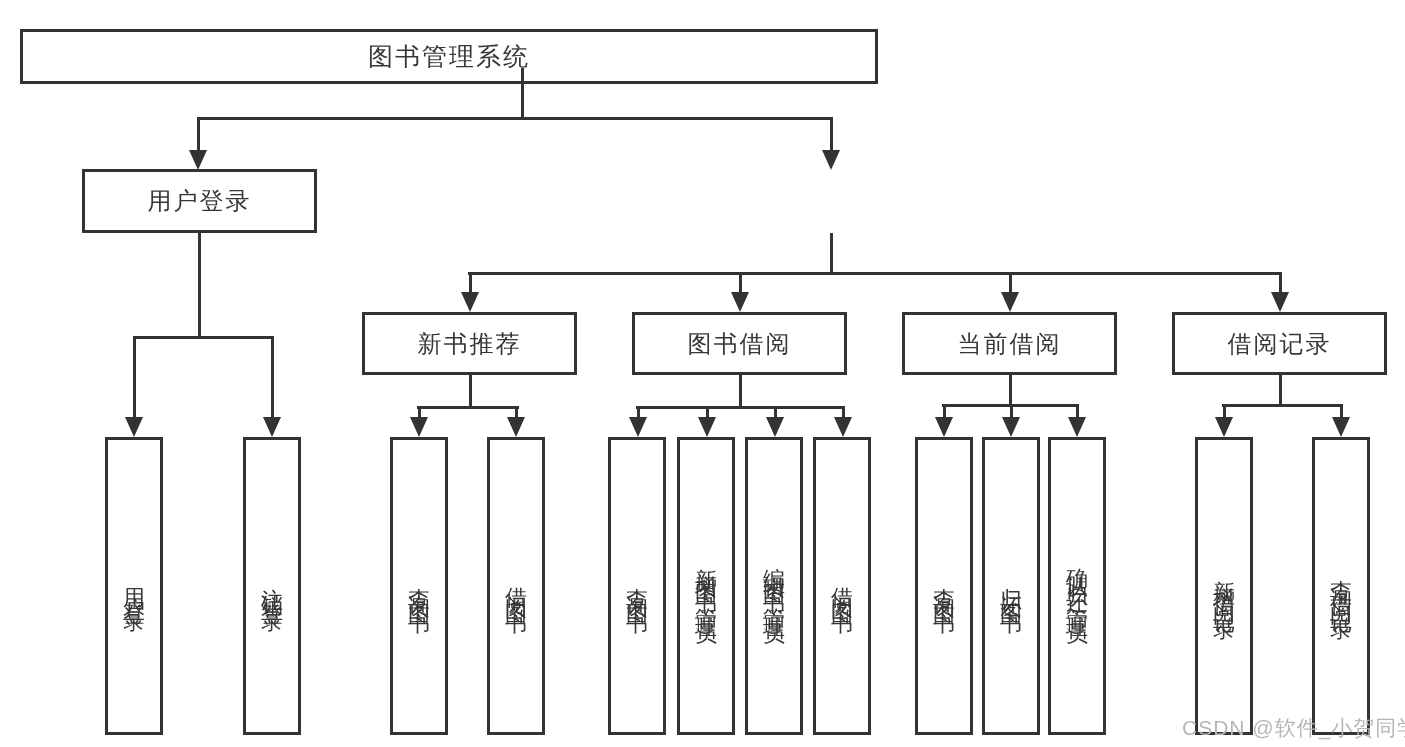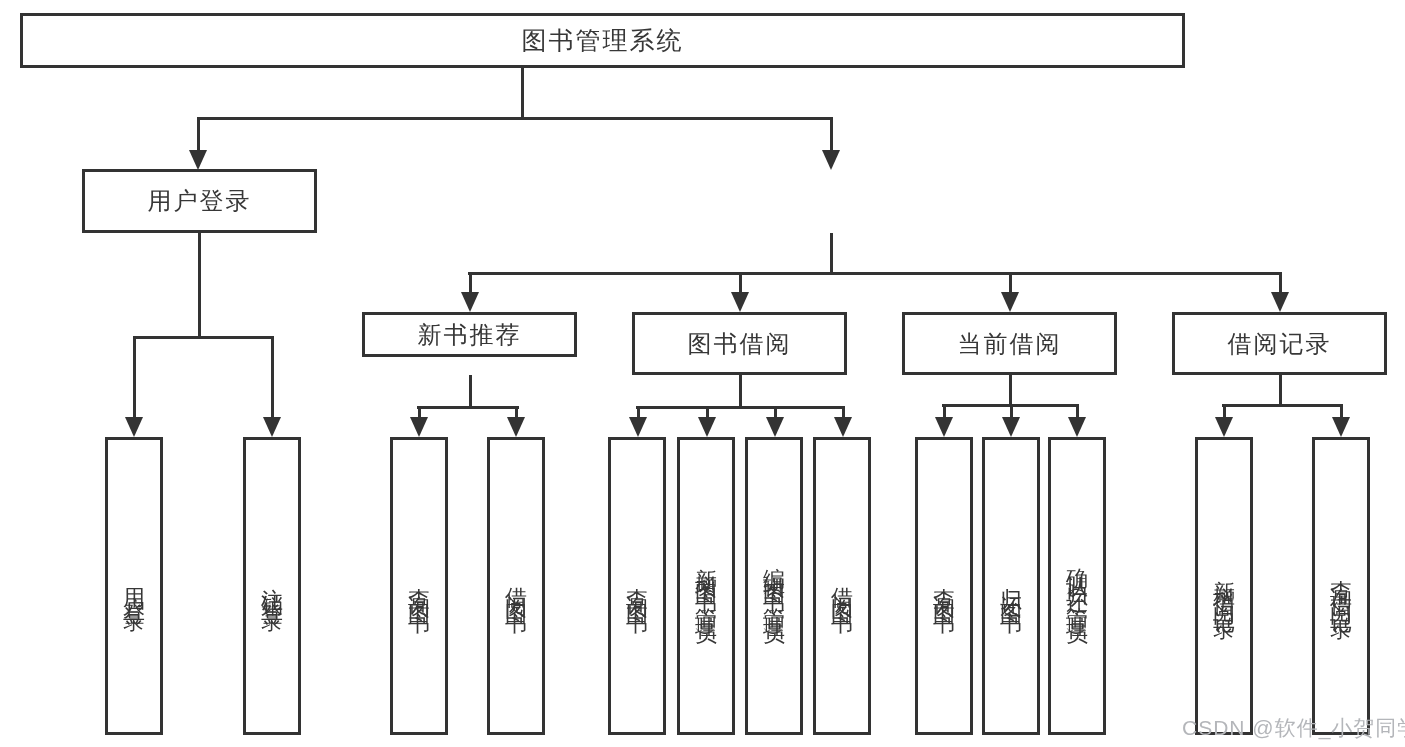--- a/index.html
+++ b/index.html
@@ -16,21 +16,21 @@
   .arrow{position:absolute;width:0;height:0;border-left:9px solid transparent;
          border-right:9px solid transparent;border-top:20px solid #333333;}
   .watermark{position:absolute;left:1182px;top:714px;font-size:21px;color:#b4b6ba;
              letter-spacing:1px;white-space:nowrap;z-index:5;}
 </style>
 </head>
 <body>
 
 <div class="canvas">
 
-  <div class="box root-box" style="left:20px;top:13px;width:1165px;height:55px;">
+  <div class="box root-box" style="left:20px;top:29px;width:858px;height:55px;">
     <span>图书管理系统</span>
   </div>
 
   <div class="line" style="left:521px;top:68px;width:3px;height:50px;"></div>
   <div class="line" style="left:197px;top:117px;width:636px;height:3px;"></div>
   <div class="line" style="left:197px;top:117px;width:3px;height:34px;"></div>
   <div class="arrow" style="left:189px;top:150px;"></div>
   <div class="line" style="left:830px;top:117px;width:3px;height:34px;"></div>
   <div class="arrow" style="left:822px;top:150px;"></div>
 
@@ -49,21 +49,21 @@
   <div class="line" style="left:468px;top:272px;width:813px;height:3px;"></div>
   <div class="line" style="left:469px;top:272px;width:3px;height:22px;"></div>
   <div class="arrow" style="left:461px;top:292px;"></div>
   <div class="line" style="left:739px;top:272px;width:3px;height:22px;"></div>
   <div class="arrow" style="left:731px;top:292px;"></div>
   <div class="line" style="left:1009px;top:272px;width:3px;height:22px;"></div>
   <div class="arrow" style="left:1001px;top:292px;"></div>
   <div class="line" style="left:1279px;top:272px;width:3px;height:22px;"></div>
   <div class="arrow" style="left:1271px;top:292px;"></div>
 
-  <div class="box hbox" style="left:362px;top:312px;width:215px;height:45px;">
+  <div class="box hbox" style="left:362px;top:312px;width:215px;height:63px;">
     <span>新书推荐</span>
   </div>
   <div class="box hbox" style="left:902px;top:312px;width:215px;height:63px;">
     <span>当前借阅</span>
   </div>
   <div class="box hbox" style="left:632px;top:312px;width:215px;height:63px;">
     <span>图书借阅</span>
   </div>
   <div class="box hbox" style="left:1172px;top:312px;width:215px;height:63px;">
     <span>借阅记录</span>

